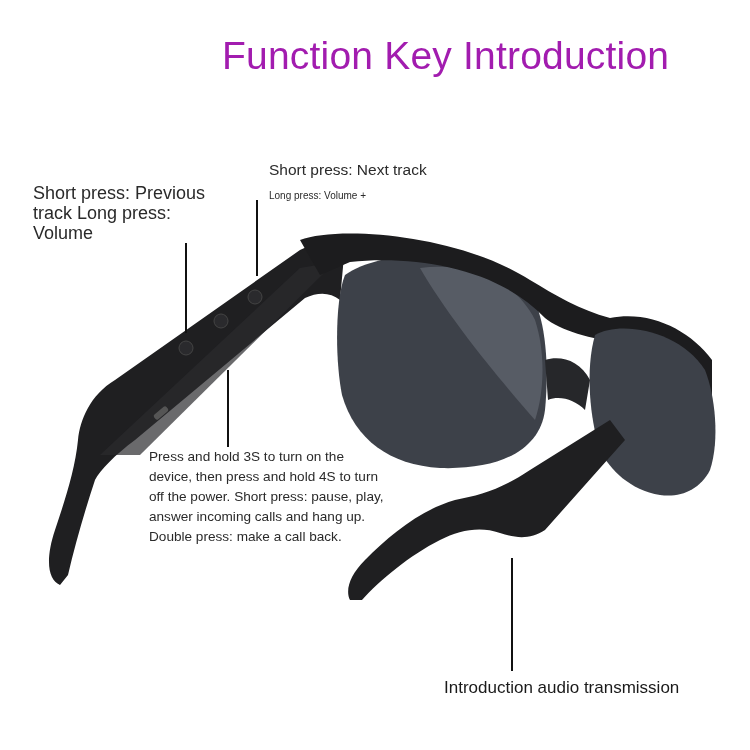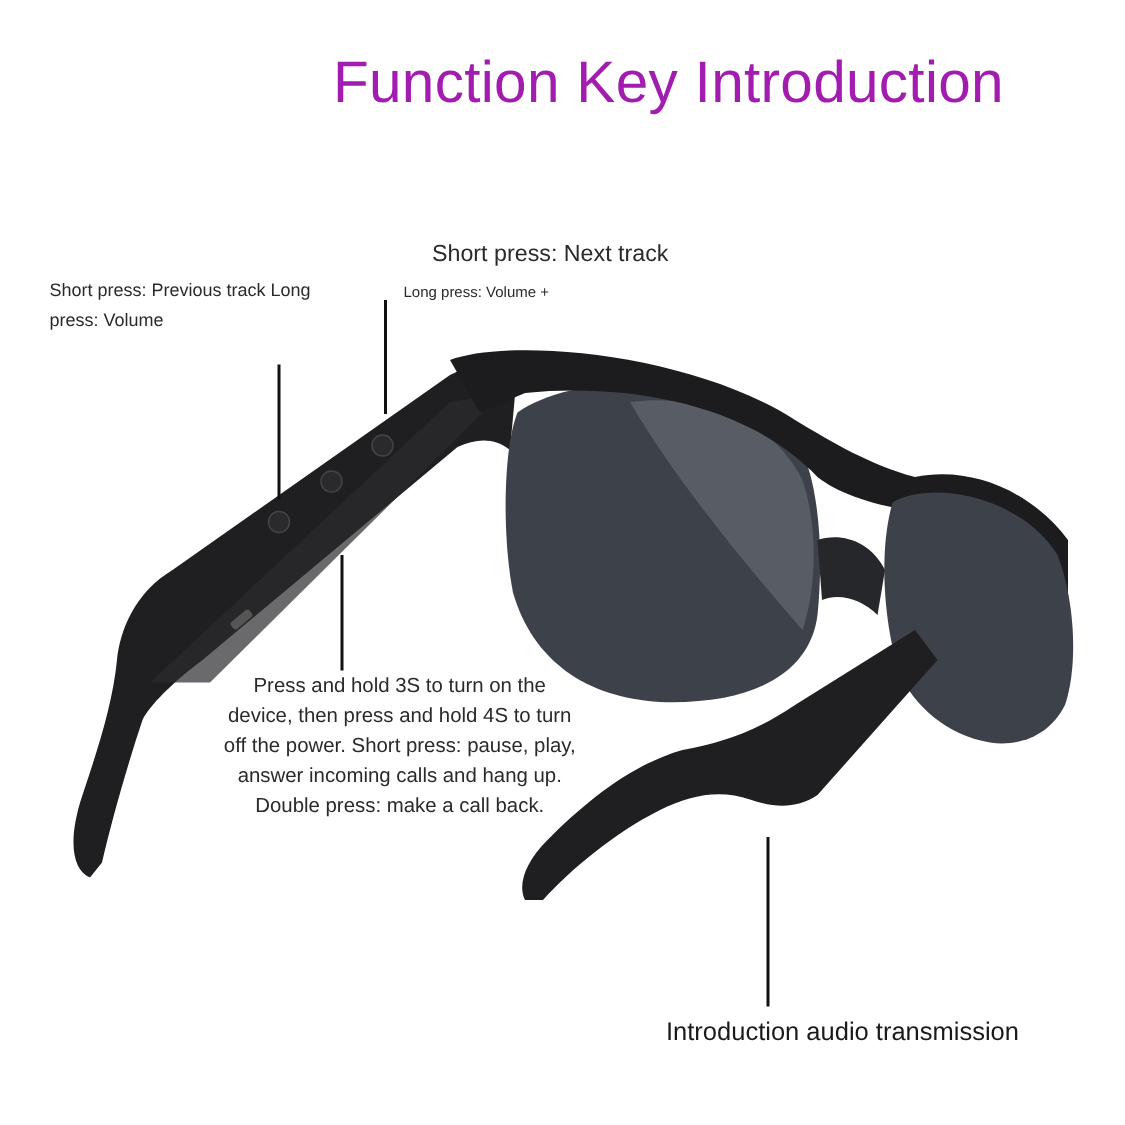--- a/index.html
+++ b/index.html
@@ -1,24 +1,24 @@
 <!DOCTYPE html>
 <html><head>
 <meta charset="utf-8">
 <style>
   html, body { margin: 0; padding: 0; background: #ffffff; }
   body { width: 750px; height: 750px; position: relative; overflow: hidden;
          font-family: "Liberation Sans", "DejaVu Sans", sans-serif; color: #1a1a1a; }
   .title { position: absolute; left: 222px; top: 34px; font-size: 39px; font-weight: normal;
            letter-spacing: 0.2px; color: #a21caf; white-space: nowrap; }
-  .label { position: absolute; font-size: 12px; line-height: 20px; color: #2a2a2a; }
+  .label { position: absolute; font-size: 18px; line-height: 20px; color: #2a2a2a; }
   .lbl-prev { left: 33px; top: 183px; width: 180px; }
-  .lbl-next1 { left: 269px; top: 160px; font-size: 15.5px; white-space: nowrap; margin-left: 19px; }
+  .lbl-next1 { left: 269px; top: 160px; font-size: 15.5px; white-space: nowrap; }
   .lbl-next2 { left: 269px; top: 186px; font-size: 10px; white-space: nowrap; }
-  .lbl-power { left: 149px; top: 447px; width: 235px; font-size: 13.6px; line-height: 20px; text-align: center; }
+  .lbl-power { left: 149px; top: 447px; width: 235px; font-size: 13.6px; line-height: 20px; }
   .lbl-audio { left: 444px; top: 678px; font-size: 17px; white-space: nowrap; color: #1a1a1a; }
   .pointer { position: absolute; width: 2px; background: #111; }
   svg.glasses { position: absolute; left: 0; top: 0; }
 </style>
 </head>
 <body>
 
 <div class="title">Function Key Introduction</div>
 
 <svg class="glasses" width="750" height="750" viewBox="0 0 750 750">

